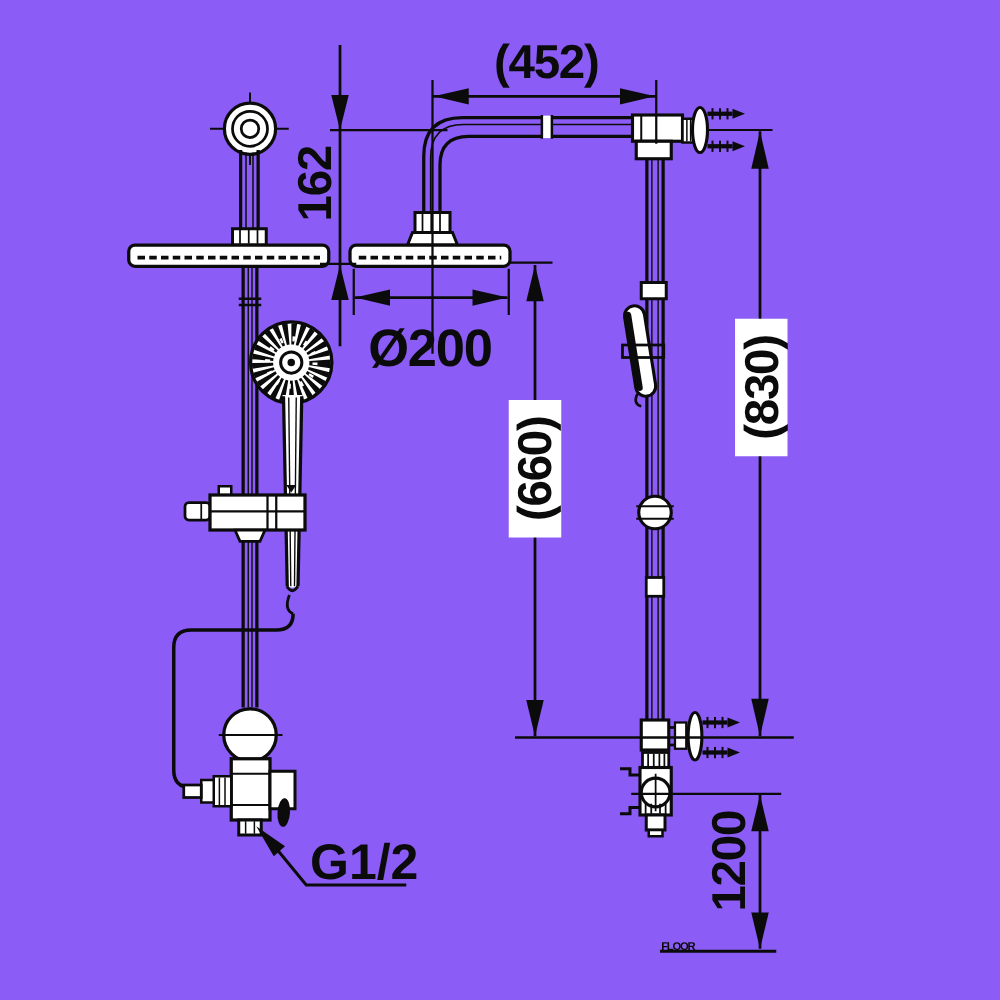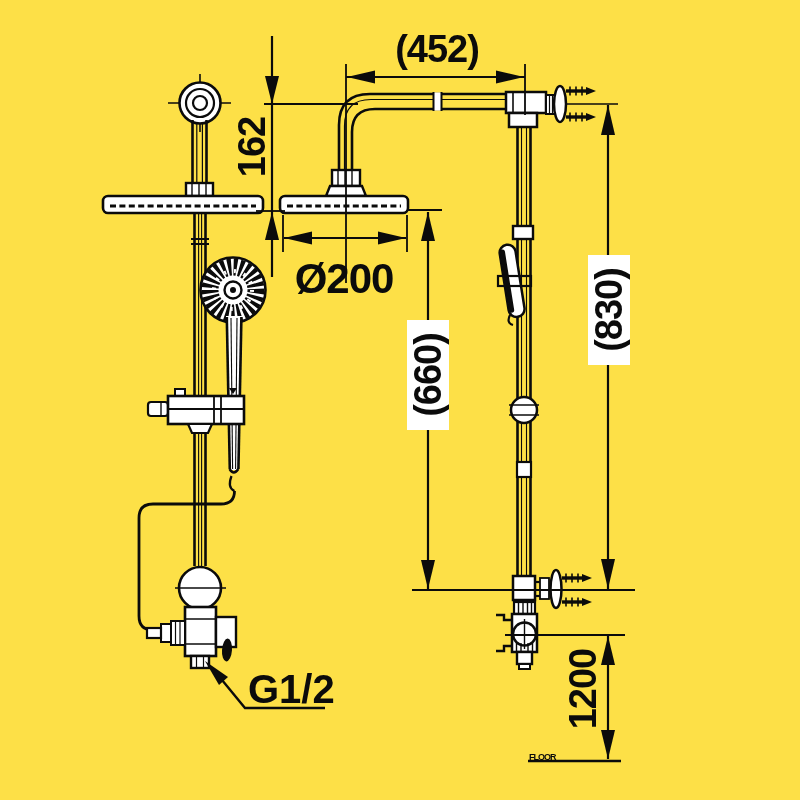--- a/index.html
+++ b/index.html
@@ -1,16 +1,16 @@
 <!DOCTYPE html>
 <html><head>
 <meta charset="utf-8">
 <style>
   html,body{margin:0;padding:0;background:#fff;}
-  #stage{position:relative;width:800px;height:800px;background:#fde047;overflow:hidden;
+  #stage{position:relative;width:800px;height:800px;background:#8b5cf6;overflow:hidden;
          font-family:"Liberation Sans",sans-serif;}
   svg{display:block}
   text{font-family:"Liberation Sans",sans-serif;font-weight:700;fill:#0b0b0b;}
   .dim{font-size:38px;letter-spacing:-1px;}
   .dim-big{font-size:42px;letter-spacing:-1px;}
   .tiny{font-size:9px;letter-spacing:-1px;}
 </style>
 </head>
 <body>
 

